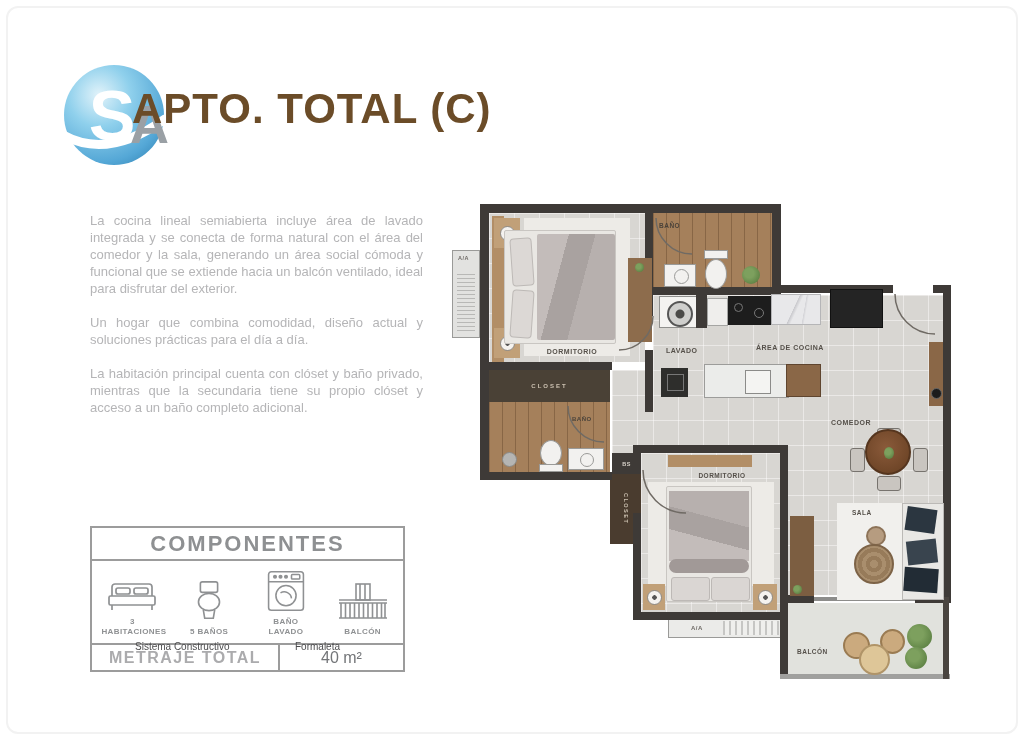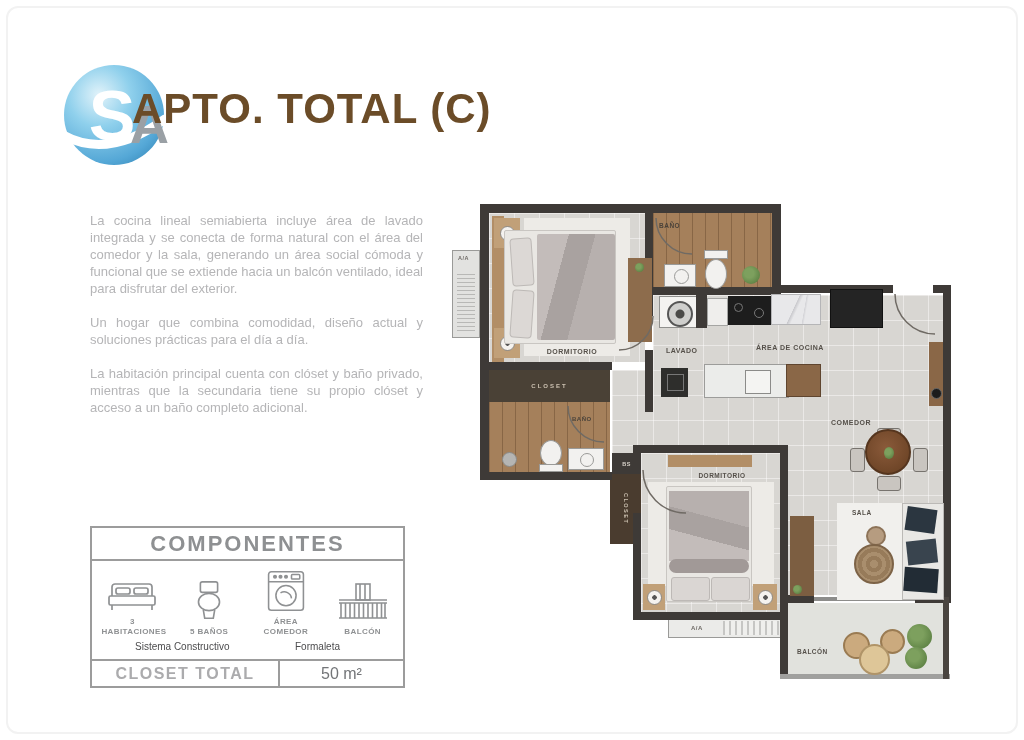--- a/index.html
+++ b/index.html
@@ -18,21 +18,21 @@
 
   
   .desc { position:absolute; left:90px; top:212px; width:333px; font-size:13px;
           line-height:17px; color:#b5b5b7; text-align:justify; }
   .desc p { margin:0 0 17px 0; }
 
   
   .comp { position:absolute; left:90px; top:526px; width:311px; border:2px solid #9c9c9c; background:#fff; }
   .comp-title { text-align:center; font-size:22px; font-weight:bold; letter-spacing:2px;
                 padding:3px 0 2px; border-bottom:2px solid #9c9c9c; color:#8e9092; }
-  .comp-icons { display:flex; align-items:flex-end; padding:8px 2px 22px; }
+  .comp-icons { display:flex; align-items:flex-end; padding:8px 2px 6px; }
   .comp-item { flex:1; display:flex; flex-direction:column; align-items:center; }
   .comp-item .lab { font-size:8px; font-weight:bold; letter-spacing:0.4px; text-align:center;
                     margin-top:4px; color:#8f9193; max-width:62px; line-height:1.25; }
   .comp-metraje { display:flex; border-top:2px solid #9c9c9c; height:25px; align-items:stretch; }
   .cm-label { width:186px; display:flex; align-items:center; justify-content:center;
               font-weight:bold; font-size:16px; letter-spacing:1.5px; color:#ababad;
               border-right:2px solid #9c9c9c; }
   .cm-value { flex:1; display:flex; align-items:center; justify-content:center;
               font-size:16px; color:#737578; }
 
@@ -116,36 +116,36 @@
         <svg width="44" height="44" viewBox="0 0 46 48" fill="none" stroke="#8f9193" stroke-width="1.7">
           <rect x="4" y="3" width="38" height="42" rx="3"></rect>
           <path d="M4 14 h38"></path>
           <circle cx="11" cy="8.5" r="1.4" fill="#8f9193"></circle>
           <circle cx="17" cy="8.5" r="1.4" fill="#8f9193"></circle>
           <circle cx="23" cy="8.5" r="1.4" fill="#8f9193"></circle>
           <rect x="29" y="6" width="9" height="5" rx="1"></rect>
           <circle cx="23" cy="29" r="11"></circle>
           <path d="M17 26 a8 8 0 0 1 12 6"></path>
         </svg>
-        <span class="lab">ÁREA COMEDOR</span>
+        <span class="lab">BAÑO LAVADO</span>
       </div>
       <div class="comp-item">
         <svg width="54" height="42" viewBox="0 0 54 42" fill="none" stroke="#8f9193" stroke-width="1.6">
           <rect x="20" y="3" width="14" height="16"></rect>
           <path d="M24 3 v16 M29 3 v16"></path>
           <path d="M3 19 h48"></path>
           <path d="M5 22 v15 M9.5 22 v15 M14 22 v15 M18.5 22 v15 M23 22 v15 M27.5 22 v15 M32 22 v15 M36.5 22 v15 M41 22 v15 M45.5 22 v15 M49 22 v15"></path>
           <path d="M3 22 h48 M3 37 h48"></path>
         </svg>
         <span class="lab">BALCÓN</span>
       </div>
     </div>
     <div class="comp-metraje">
-      <div class="cm-label">CLOSET TOTAL</div>
-      <div class="cm-value">50 m²</div>
+      <div class="cm-label">METRAJE TOTAL</div>
+      <div class="cm-value">40 m²</div>
     </div>
   </div>
 
   <div class="specs">
     <div class="row">
       <span class="lab">Sistema Constructivo</span>
       <span>Formaleta</span>
     </div>
   </div>
 

